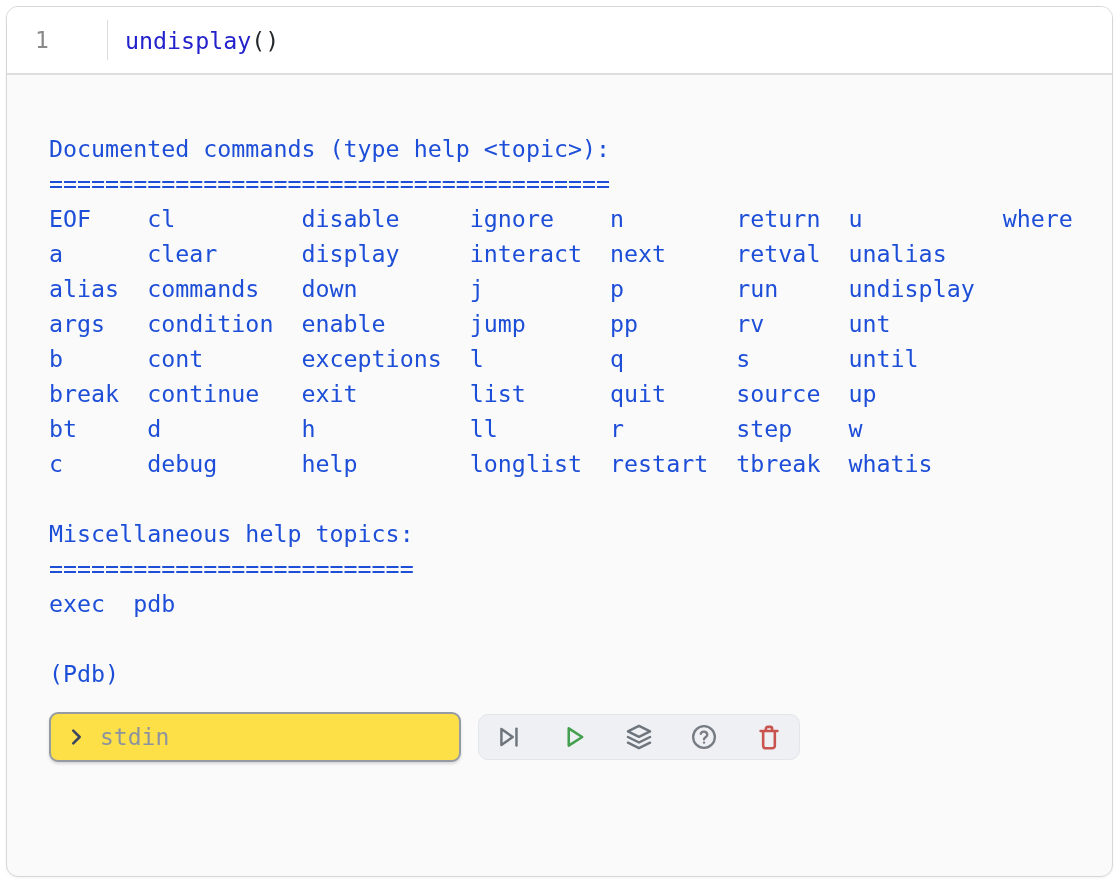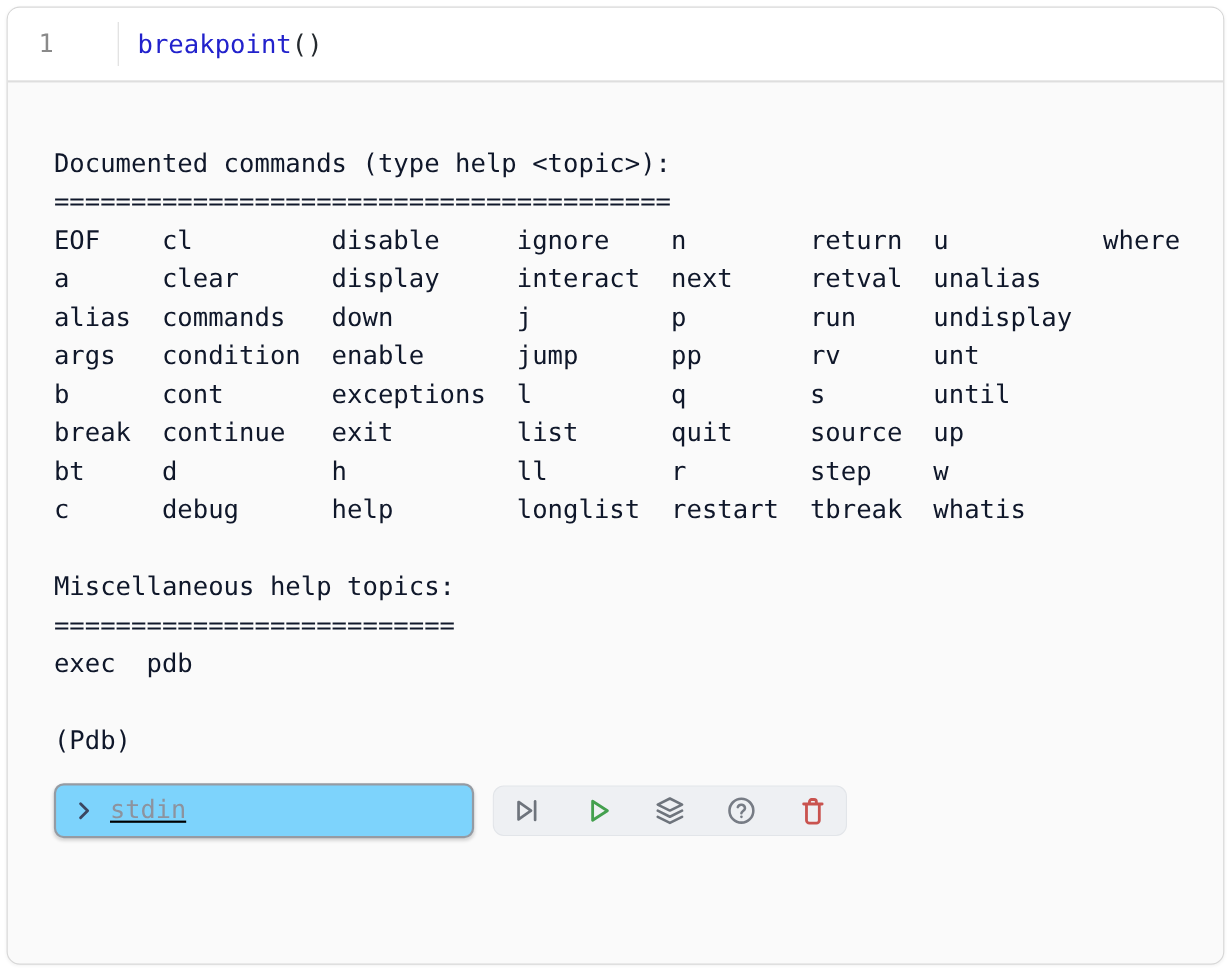--- a/index.html
+++ b/index.html
@@ -66,42 +66,41 @@
     font-family: "DejaVu Sans", sans-serif;
     font-size: 25px;
     line-height: 30px;
     color: #337ca8;
   }
   .output {
     margin: 56px 0 0 0;
     font-family: "DejaVu Sans Mono", monospace;
     font-size: 23.3px;
     line-height: 35px;
-    color: #0f172a;
+    color: #1d4ed8;
     white-space: pre;
   }
 
   
   .controls {
     display: flex;
     align-items: center;
     margin-top: 21px;
     gap: 17px;
   }
   .stdin-box {
-    width: 382px;
+    width: 412px;
     height: 50px;
-    background: #7dd3fc;
+    background: #fde047;
     border: 2px solid #959ba3;
     border-radius: 9px;
     display: flex;
     align-items: center;
     padding: 0 14px;
     box-shadow: 0 2px 3px rgba(0,0,0,0.14);
-    text-decoration: underline;
   }
   .prompt-chevron { flex: 0 0 auto; display: flex; }
   .stdin-box input {
     flex: 1;
     min-width: 0;
     margin-left: 11px;
     border: none;
     outline: none;
     background: transparent;
     font-family: "DejaVu Sans Mono", monospace;
@@ -135,21 +134,21 @@
 </head>
 <body>
 
 <div class="card">
 
   <div class="editor-row">
     <div class="gutter">
       <span class="lineno">1</span>
     </div>
     <div class="gutter-divider"></div>
-    <div class="code-line"><span class="tok-builtin">breakpoint</span><span class="tok-paren">()</span></div>
+    <div class="code-line"><span class="tok-builtin">undisplay</span><span class="tok-paren">()</span></div>
   </div>
 
   <div class="console">
 
 
     <pre class="output">Documented commands (type help &lt;topic&gt;):
 ========================================
 EOF    cl         disable     ignore    n        return  u          where
 a      clear      display     interact  next     retval  unalias
 alias  commands   down        j         p        run     undisplay

